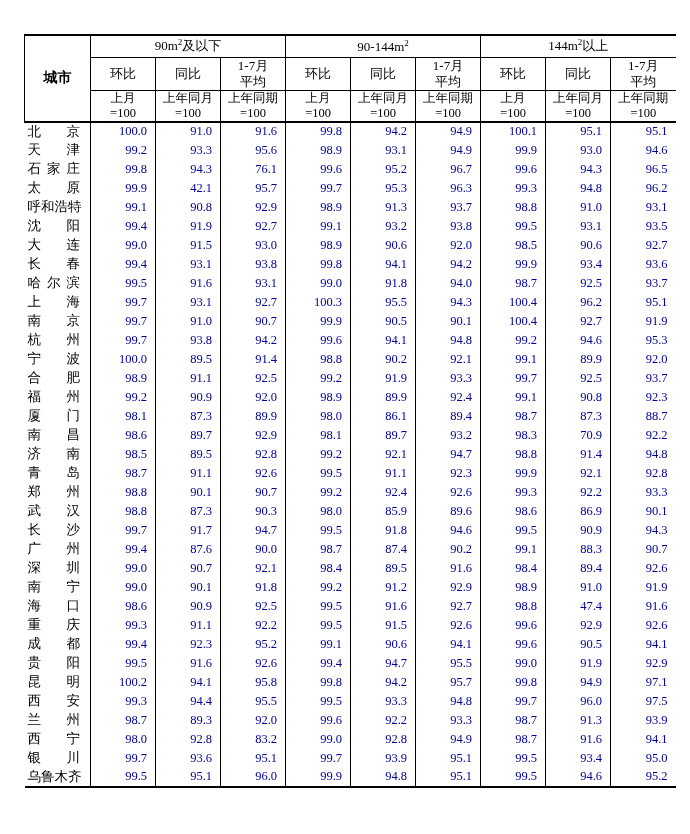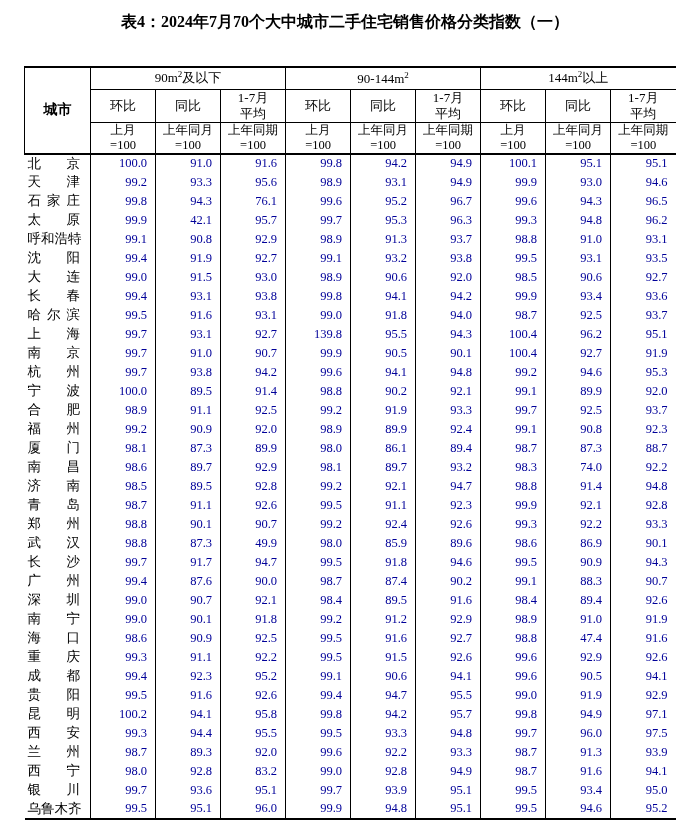--- a/index.html
+++ b/index.html
@@ -57,21 +57,20 @@
     text-align: right;
     padding-right: 8px;
     font-size: 12.5px;
     color: var(--num-color, #000099);
   }
 </style>
 </head>
 <body>
 
 <div>
-  <h1 class="title">表4：2024年7月70个大中城市二手住宅销售价格分类指数（一）</h1>
 
   <table class="idx">
     <colgroup>
       <col style="width:66px">
       <col style="width:65px">
         <col style="width:65px">
         <col style="width:65px">
       <col style="width:65px">
         <col style="width:65px">
         <col style="width:65px">
@@ -318,21 +317,21 @@
         <tr>
           <td class="city">
             <div class="cv">
               <span>上</span>
               <span>海</span>
             </div>
           </td>
           <td class="num">99.7</td>
           <td class="num">93.1</td>
           <td class="num">92.7</td>
-          <td class="num">139.8</td>
+          <td class="num">100.3</td>
           <td class="num">95.5</td>
           <td class="num">94.3</td>
           <td class="num">100.4</td>
           <td class="num">96.2</td>
           <td class="num">95.1</td>
         </tr>
         <tr>
           <td class="city">
             <div class="cv">
               <span>南</span>
@@ -441,21 +440,21 @@
               <span>昌</span>
             </div>
           </td>
           <td class="num">98.6</td>
           <td class="num">89.7</td>
           <td class="num">92.9</td>
           <td class="num">98.1</td>
           <td class="num">89.7</td>
           <td class="num">93.2</td>
           <td class="num">98.3</td>
-          <td class="num">74.0</td>
+          <td class="num">70.9</td>
           <td class="num">92.2</td>
         </tr>
         <tr>
           <td class="city">
             <div class="cv">
               <span>济</span>
               <span>南</span>
             </div>
           </td>
           <td class="num">98.5</td>
@@ -504,21 +503,21 @@
         </tr>
         <tr>
           <td class="city">
             <div class="cv">
               <span>武</span>
               <span>汉</span>
             </div>
           </td>
           <td class="num">98.8</td>
           <td class="num">87.3</td>
-          <td class="num">49.9</td>
+          <td class="num">90.3</td>
           <td class="num">98.0</td>
           <td class="num">85.9</td>
           <td class="num">89.6</td>
           <td class="num">98.6</td>
           <td class="num">86.9</td>
           <td class="num">90.1</td>
         </tr>
         <tr>
           <td class="city">
             <div class="cv">

